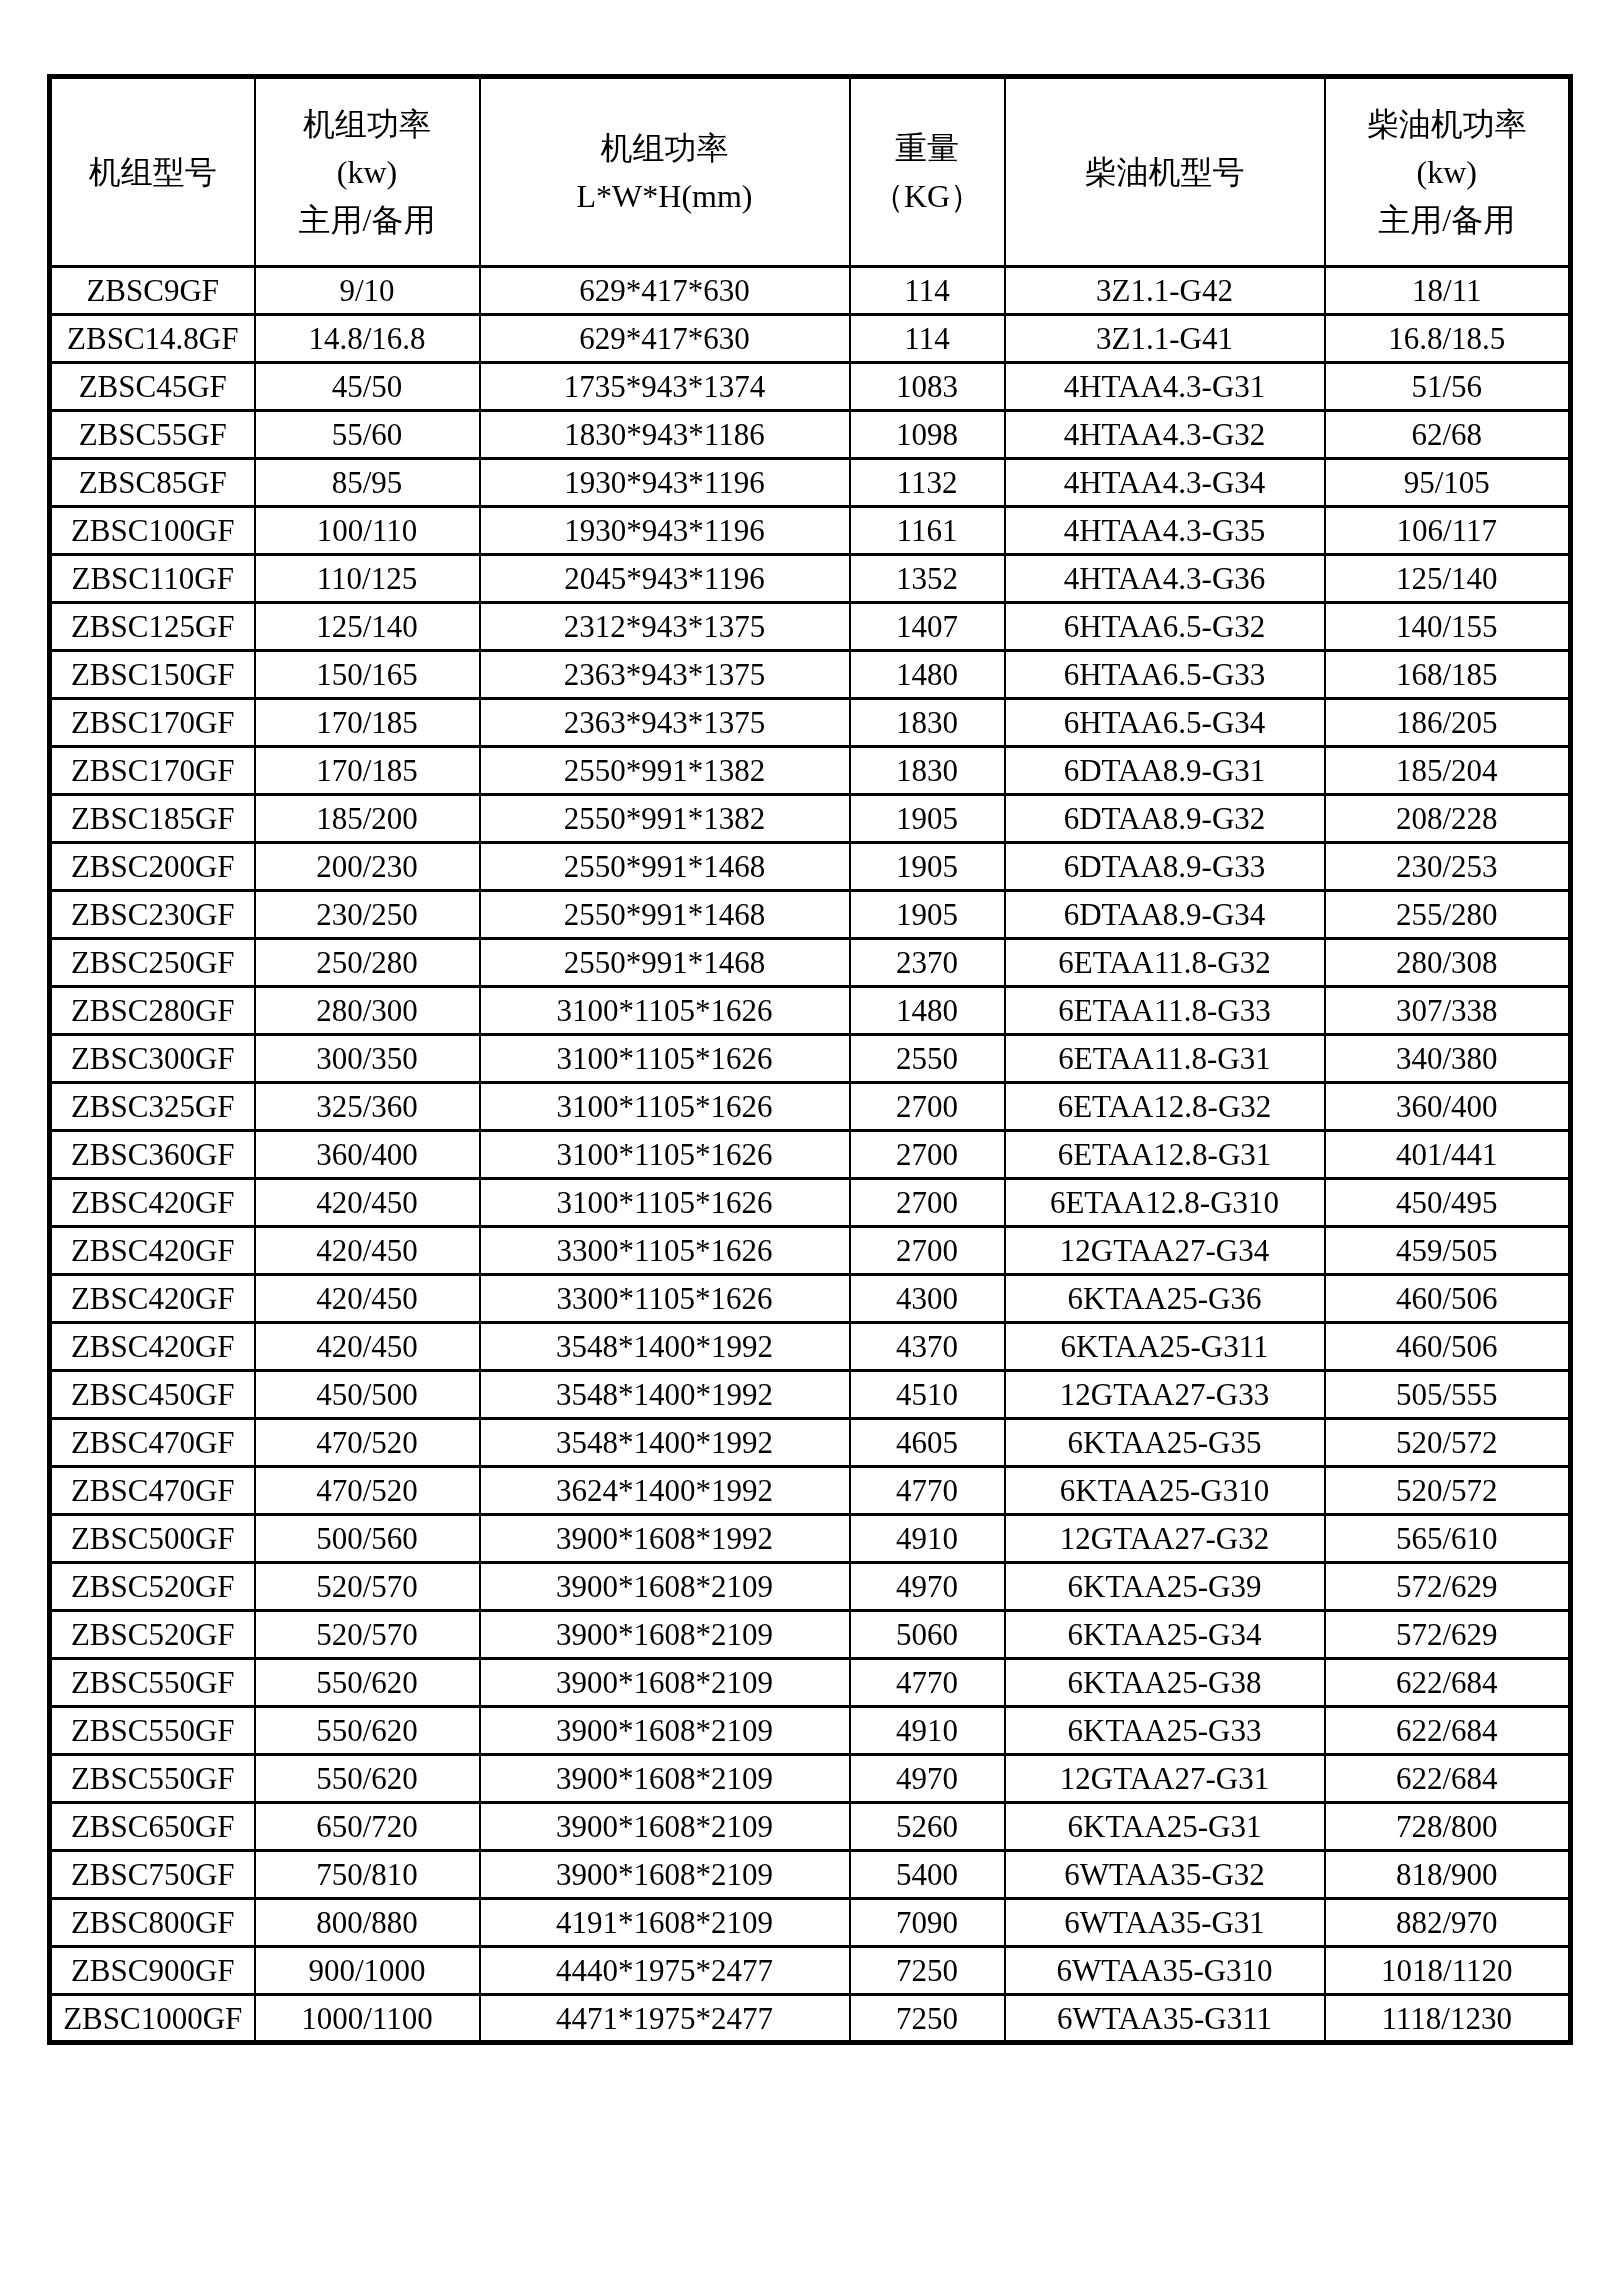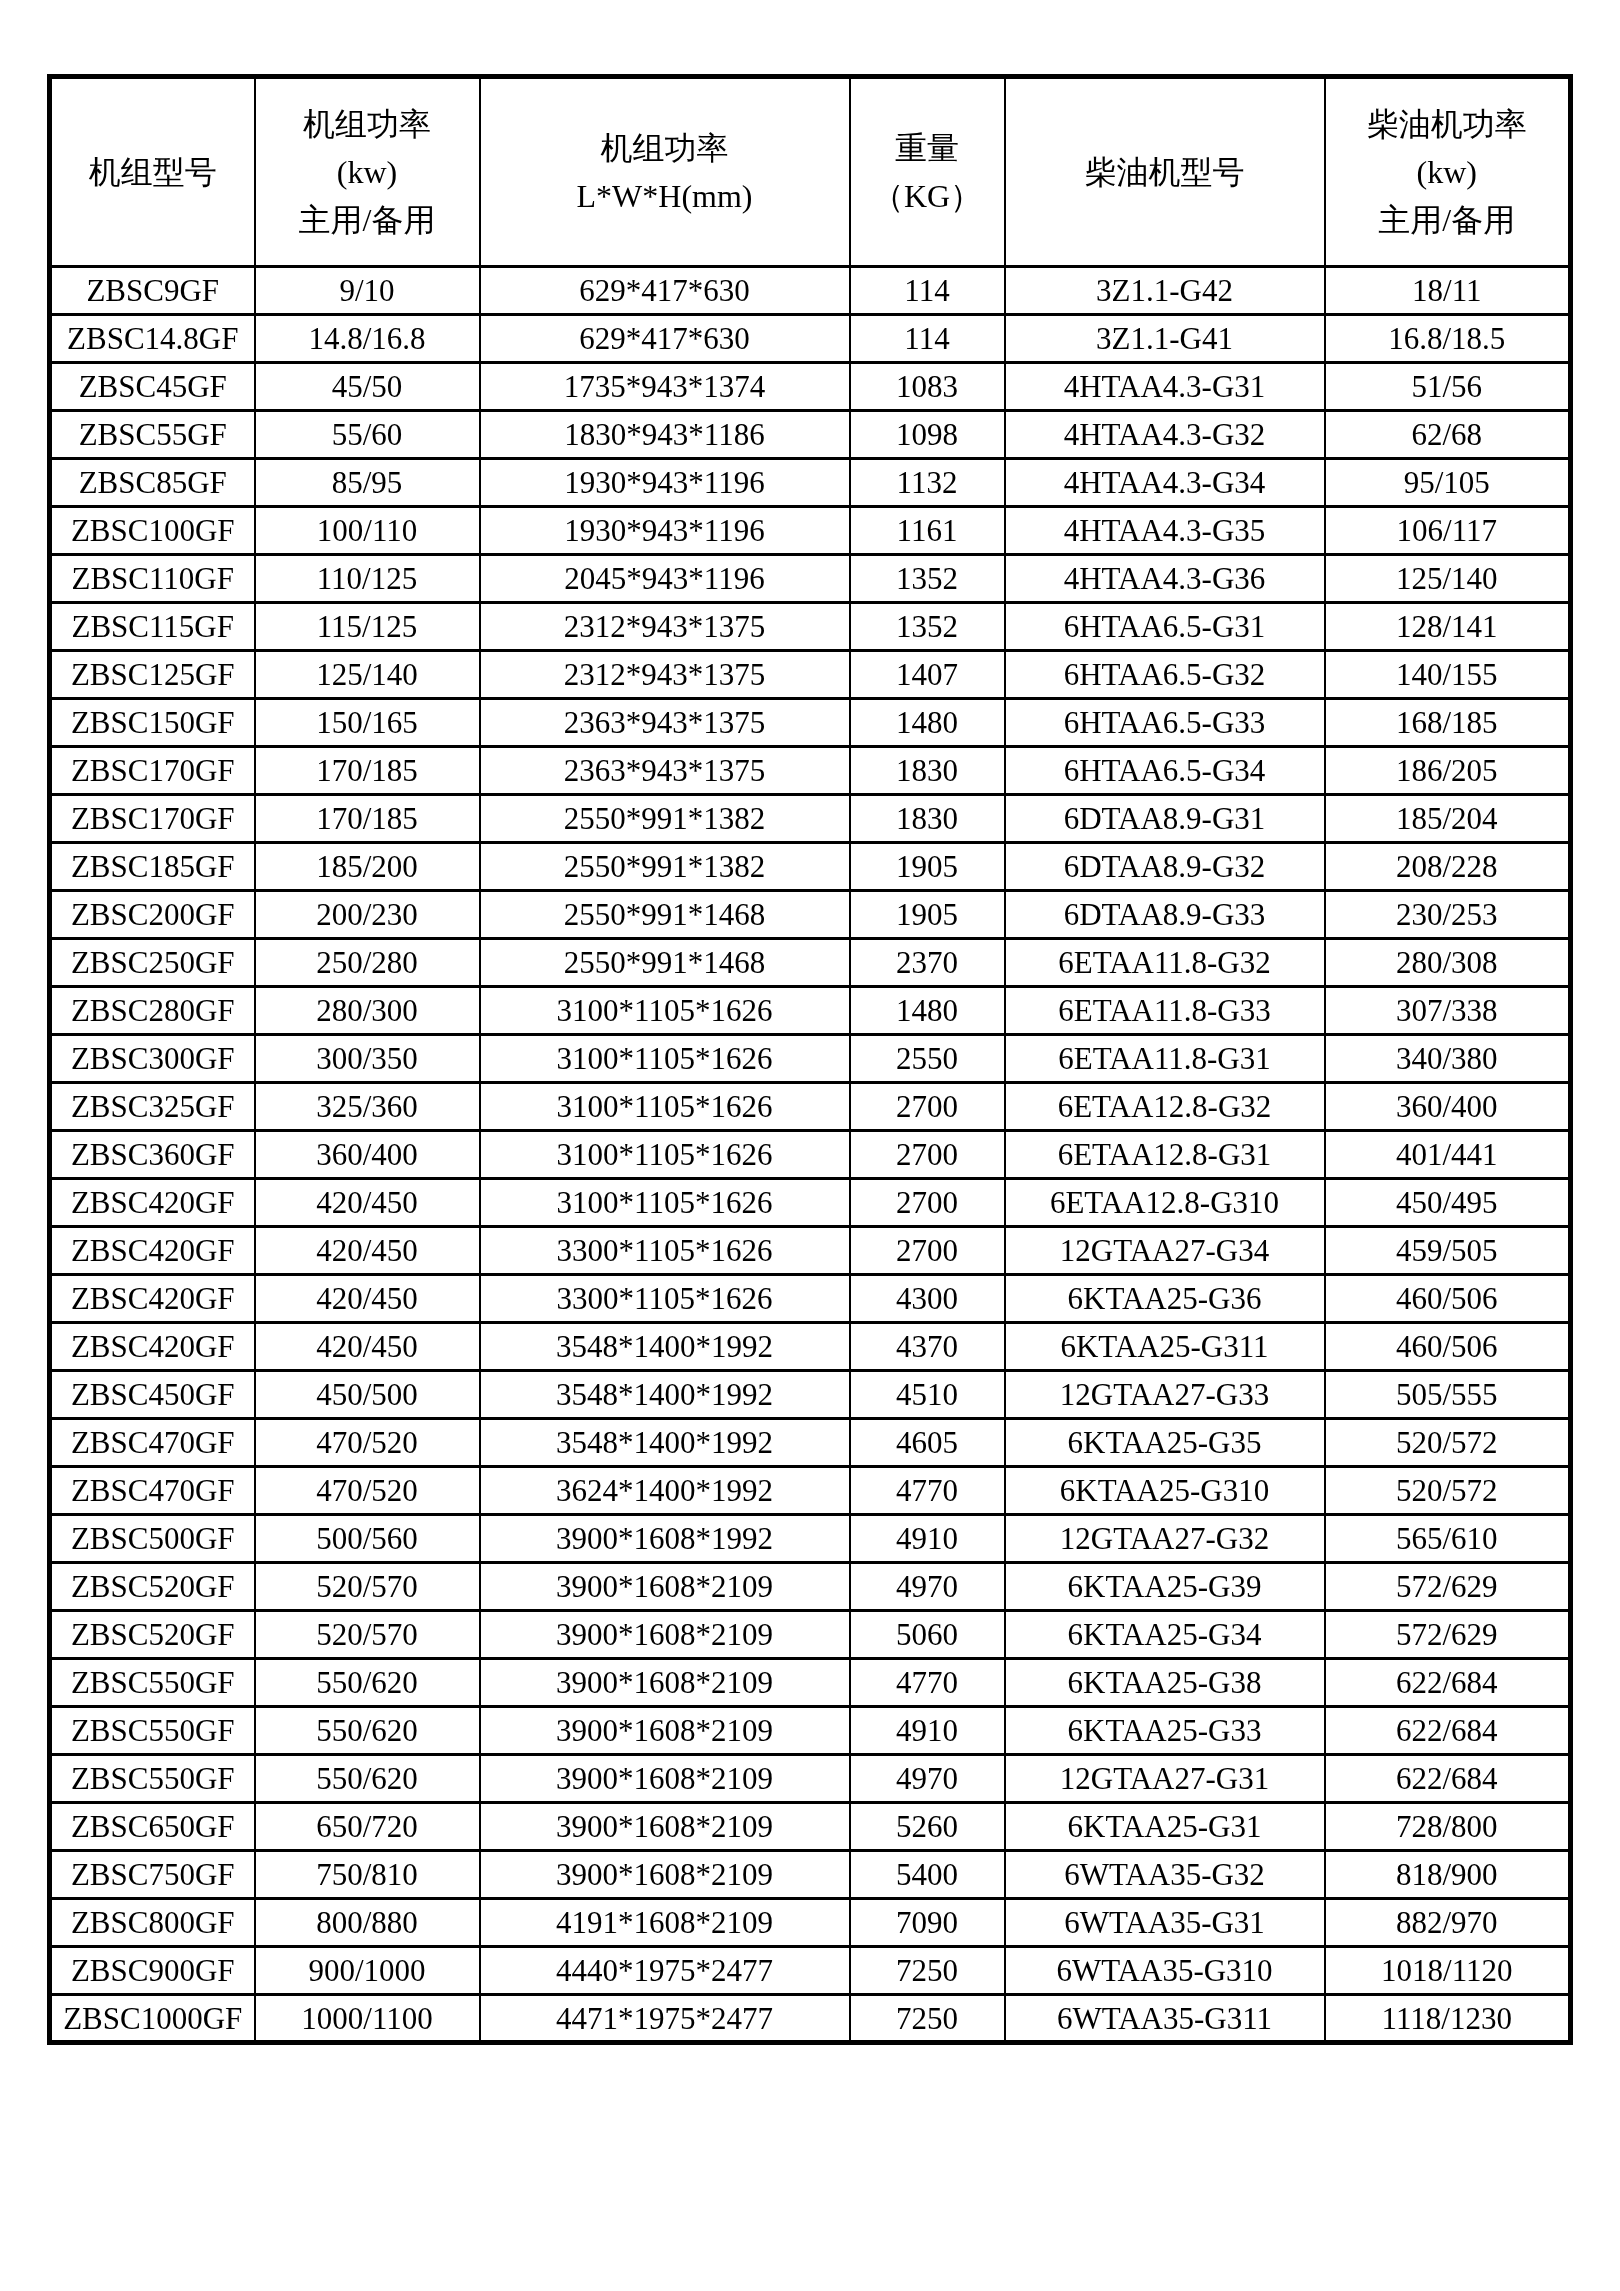--- a/index.html
+++ b/index.html
@@ -144,28 +144,20 @@
         </tr>
         <tr>
           <td>ZBSC110GF</td>
           <td>110/125</td>
           <td>2045*943*1196</td>
           <td>1352</td>
           <td>4HTAA4.3-G36</td>
           <td>125/140</td>
         </tr>
         <tr>
-          <td>ZBSC115GF</td>
-          <td>115/125</td>
-          <td>2312*943*1375</td>
-          <td>1352</td>
-          <td>6HTAA6.5-G31</td>
-          <td>128/141</td>
-        </tr>
-        <tr>
           <td>ZBSC125GF</td>
           <td>125/140</td>
           <td>2312*943*1375</td>
           <td>1407</td>
           <td>6HTAA6.5-G32</td>
           <td>140/155</td>
         </tr>
         <tr>
           <td>ZBSC150GF</td>
           <td>150/165</td>
@@ -200,20 +192,28 @@
         </tr>
         <tr>
           <td>ZBSC200GF</td>
           <td>200/230</td>
           <td>2550*991*1468</td>
           <td>1905</td>
           <td>6DTAA8.9-G33</td>
           <td>230/253</td>
         </tr>
         <tr>
+          <td>ZBSC230GF</td>
+          <td>230/250</td>
+          <td>2550*991*1468</td>
+          <td>1905</td>
+          <td>6DTAA8.9-G34</td>
+          <td>255/280</td>
+        </tr>
+        <tr>
           <td>ZBSC250GF</td>
           <td>250/280</td>
           <td>2550*991*1468</td>
           <td>2370</td>
           <td>6ETAA11.8-G32</td>
           <td>280/308</td>
         </tr>
         <tr>
           <td>ZBSC280GF</td>
           <td>280/300</td>

